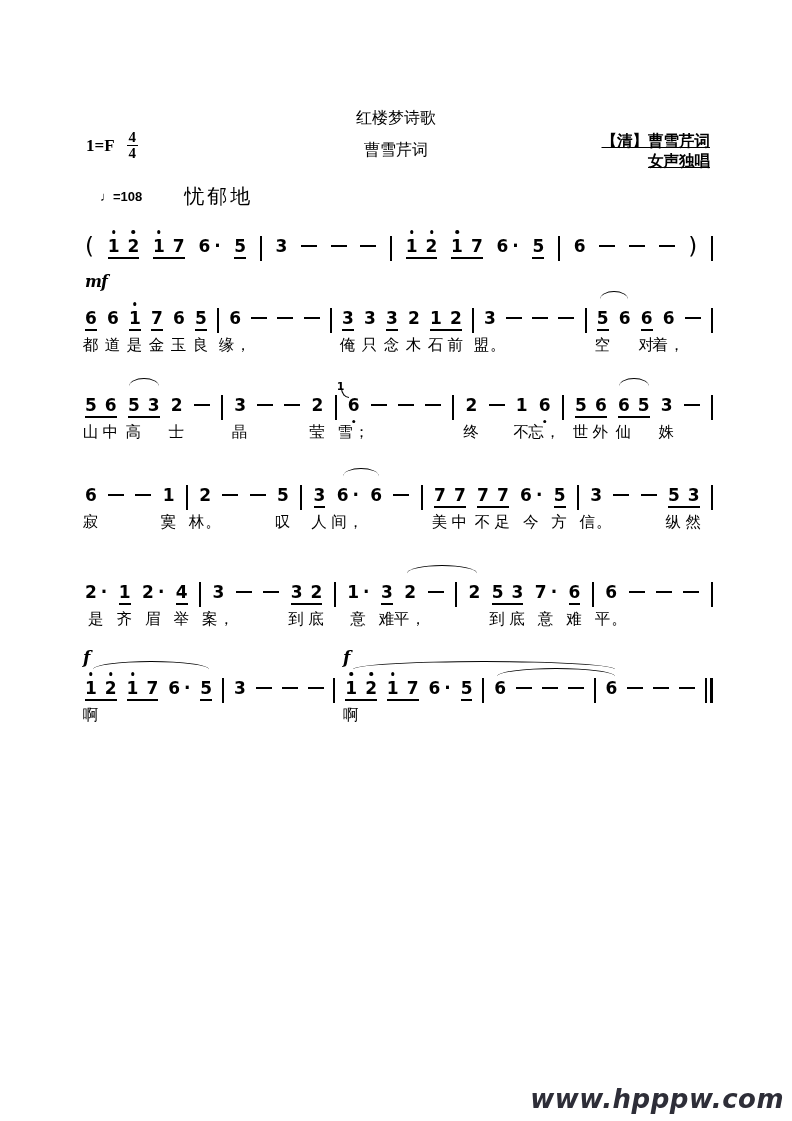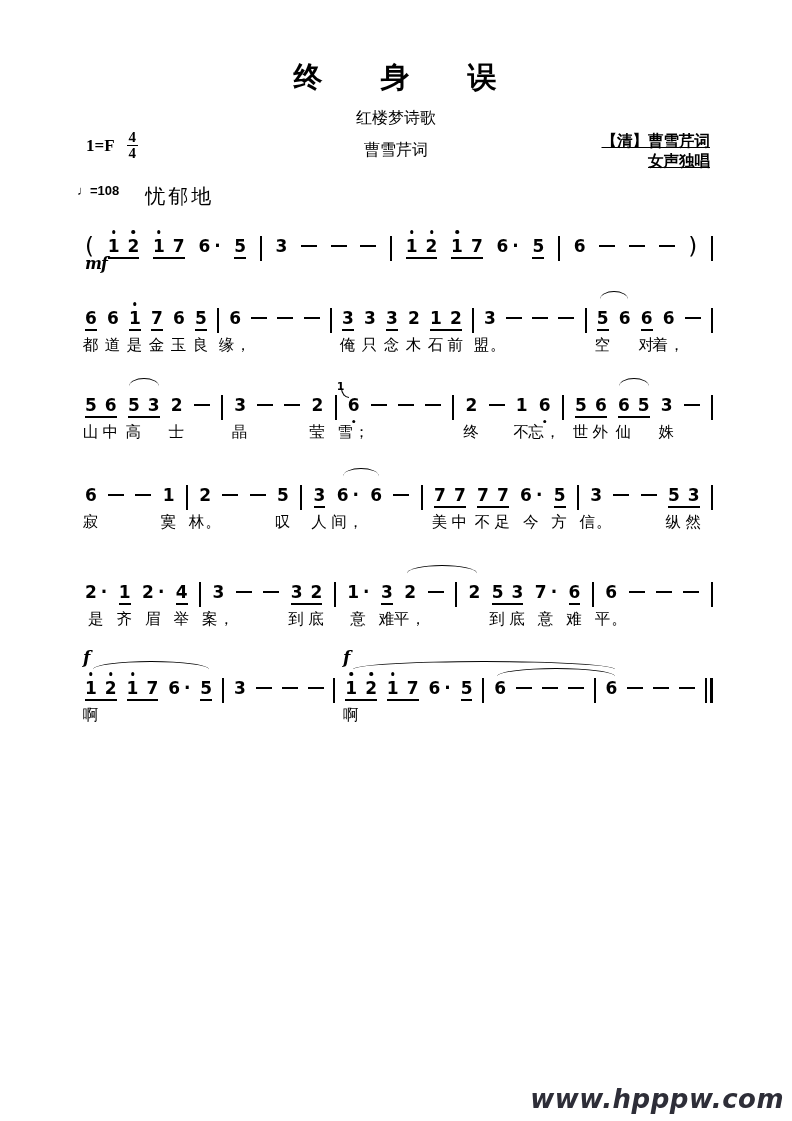--- a/index.html
+++ b/index.html
@@ -11,26 +11,26 @@
          font-size:29px;font-weight:700;word-spacing:46px;letter-spacing:2px;}
   .subtitle{position:absolute;top:108px;left:0;width:100%;text-align:center;font-size:16px;}
   .perftype{position:absolute;top:140px;left:0;width:100%;text-align:center;font-size:16px;}
   .credits{position:absolute;top:131px;right:82px;text-align:right;font-size:15.5px;line-height:20px;font-weight:700;text-decoration:underline;}
   .keysig{position:absolute;top:131px;left:86px;font-size:17px;font-weight:700;
           font-family:"Liberation Serif",serif;display:flex;align-items:center;gap:12px;}
   .ts{display:inline-block;text-align:center;}
   .ts span{display:block;font-size:15px;line-height:13px;font-weight:700;}
   .ts .num{border-bottom:1px solid #000;padding:0 2px 1px 2px;}
   .ts .den{padding-top:1px;}
-  .tempo{position:absolute;top:183px;left:77px;font-size:14px;display:flex;align-items:flex-start;}
+  .tempo{position:absolute;top:183px;left:100px;font-size:14px;display:flex;align-items:center;gap:16px;}
   .tempo .bpm{font-weight:700;font-size:13px;}
   .tempo .expr{margin-left:26px;font-size:20px;letter-spacing:3px;}
 
   
-  .mf{position:absolute;top:254px;left:85px;font:italic 700 16px "DejaVu Serif",serif;letter-spacing:-1px;}
+  .mf{position:absolute;top:272px;left:85px;font:italic 700 16px "DejaVu Serif",serif;letter-spacing:-1px;}
   .dynmark{position:absolute;top:-11px;font:italic 700 17px "DejaVu Serif",serif;}
 
   
   .sysline{position:absolute;left:85px;width:628px;}
   .line-0{top:216px;} .line-1{top:288px;} .line-2{top:375px;}
   .line-3{top:465px;} .line-4{top:562px;} .line-5{top:658px;}
   .notesrow{position:relative;display:flex;justify-content:space-between;
             align-items:flex-start;padding-top:20px;height:52px;}
 
   .note{position:relative;display:inline-block;text-align:center;min-width:11px;
@@ -58,21 +58,20 @@
         border-radius:60% 60% 0 0 / 100% 100% 0 0;}
 
   
   .watermark{position:absolute;top:1084px;right:8px;font:italic 700 26px "DejaVu Sans",sans-serif;
              color:#2e2e38;letter-spacing:0.5px;text-align:right;}
 </style>
 </head>
 <body>
 
 <div id="sheet">
-  <div class="title">终 身 误</div>
   <div class="subtitle">红楼梦诗歌</div>
   <div class="perftype">曹雪芹词</div>
 
   <div class="credits">
     <div>【清】曹雪芹词</div>
     <div>女声独唱</div>
   </div>
 
   <div class="keysig">
     <span>1=F</span>

